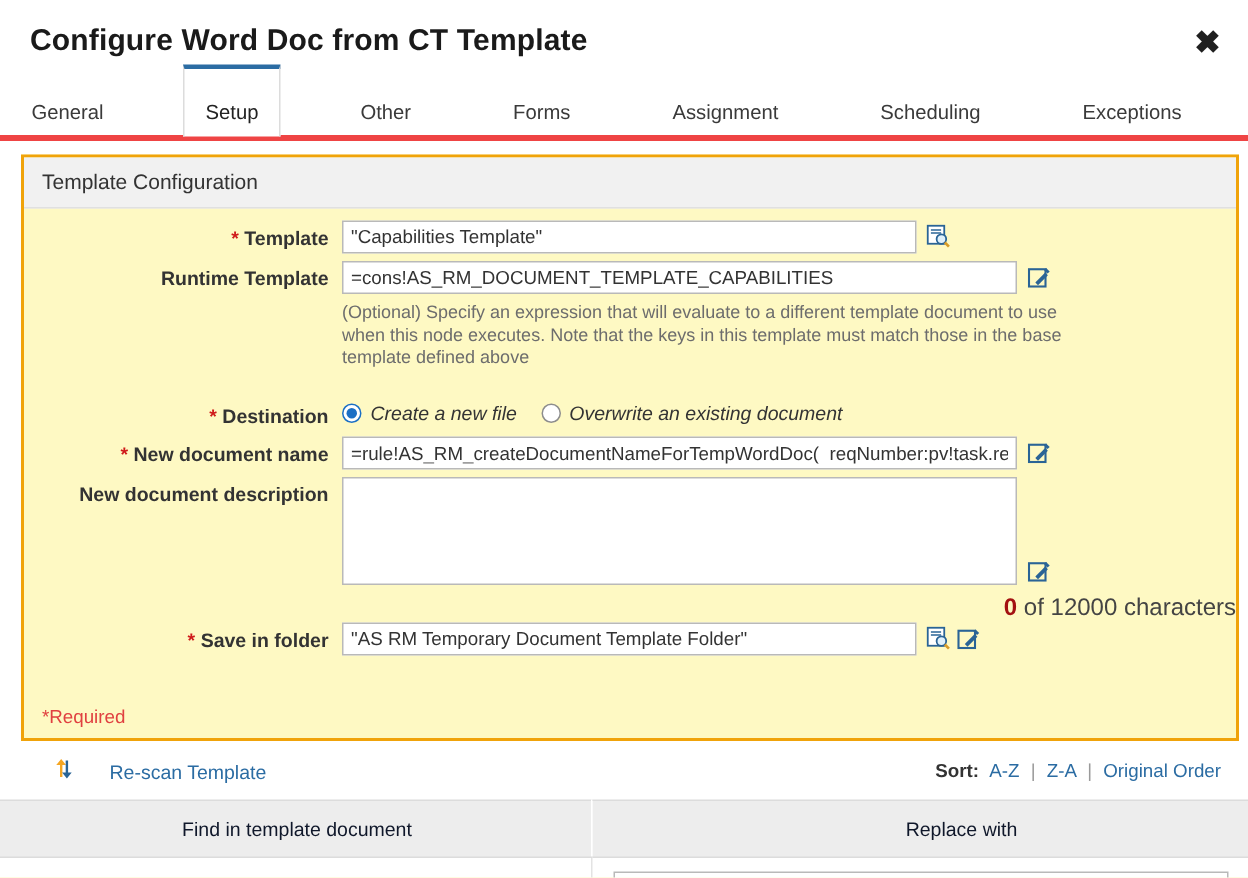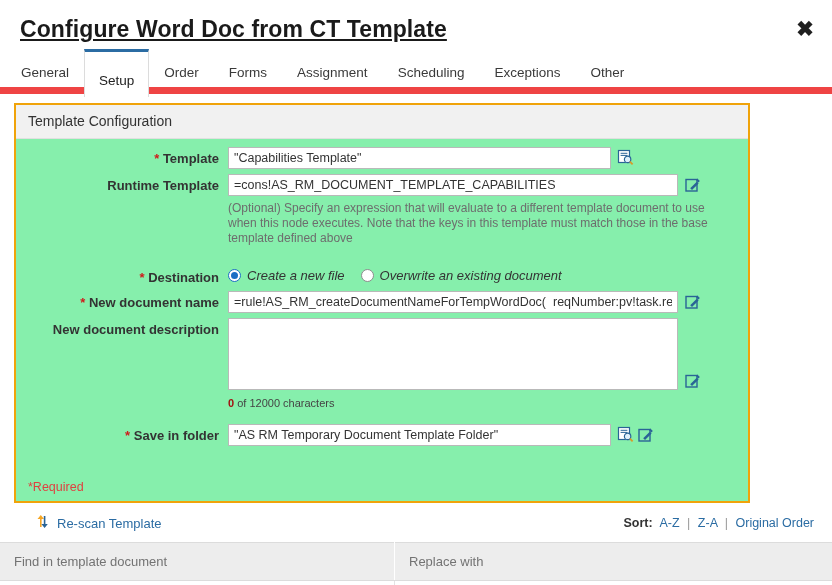--- a/index.html
+++ b/index.html
@@ -17,50 +17,50 @@
   }
 
   
   .dialog-header {
     position: relative;
     height: 58px;
     box-sizing: border-box;
     padding: 16px 20px 0 20px;
   }
   .dialog-title {
-    font-size: 23px;
+    font-size: 20px;
     font-weight: bold;
     color: #1a1a1a;
     letter-spacing: 0.1px;
-    text-decoration: underline;
   }
   .close-button {
     position: absolute;
     top: 15px;
     right: 14px;
     width: 26px;
     height: 26px;
     display: flex;
     align-items: center;
     justify-content: center;
     font-size: 21px;
     font-weight: bold;
     color: #1f1f1f;
     cursor: pointer;
     line-height: 1;
   }
 
   
   .tab-strip {
     display: flex;
-    align-items: center;
+    align-items: flex-end;
     height: 36px;
-    border-bottom: 7px solid #ef4444;
+    border-bottom: 4px solid #ef4444;
     padding-left: 6px;
     box-sizing: border-box;
+    gap: 38px;
   }
   .tab {
     padding: 8px 14px 9px 14px;
     font-size: 13.5px;
     color: #3a3a3a;
     cursor: pointer;
     position: relative;
     border: 1px solid transparent;
     border-bottom: none;
     background: transparent;
@@ -76,23 +76,23 @@
     color: #222;
   }
 
   
   .panel-wrap {
     padding: 9px 6px 0 14px;
     box-sizing: border-box;
   }
   .panel {
     border: 2px solid #f0a30a;
-    background: #86efac;
-    box-sizing: border-box;
-    width: 736px;
+    background: #fef9c3;
+    box-sizing: border-box;
+    width: 812px;
   }
   .panel-header {
     background: #f1f1f1;
     border-bottom: 1px solid #e0e0e0;
     padding: 8px 12px 9px 12px;
     font-size: 14px;
     color: #333;
   }
   .panel-body {
     padding: 8px 0 0 0;
@@ -192,24 +192,25 @@
     content: "";
     width: 7px;
     height: 7px;
     border-radius: 50%;
     background: #1b6fc4;
   }
   .radio-label { margin-right: 16px; cursor: pointer; font-style: italic; }
 
   .char-count {
     margin-left: 212px;
-    font-size: 11px;
+    font-size: 16px;
     color: #444;
     padding-top: 2px;
-    margin-bottom: 15px;
+    margin-bottom: 0;
+    text-align: right;
   }
   .char-count b { color: #a31111; }
 
   .required-note {
     color: #e04040;
     font-size: 12.5px;
     padding: 6px 0 7px 12px;
     margin-top: 28px;
   }
 
@@ -221,42 +222,42 @@
     padding: 11px 18px 10px 36px;
     box-sizing: border-box;
   }
   .rescan-link {
     display: flex;
     align-items: center;
     color: #2b6ca3;
     font-size: 13px;
     cursor: pointer;
   }
-  .rescan-link .lbl { margin-left: 6px; }
+  .rescan-link .lbl { margin-left: 22px; }
   .sort-box { font-size: 12.5px; color: #333; }
   .sort-box .sort-lbl { font-weight: bold; margin-right: 4px; }
   .sort-box a {
     color: #2b6ca3;
     text-decoration: none;
     cursor: pointer;
   }
   .sort-sep { color: #9a9a9a; margin: 0 4px; }
 
   
   .grid {
     width: 832px;
     border-collapse: collapse;
     table-layout: fixed;
   }
   .grid th {
     background: #ededed;
-    text-align: left;
+    text-align: center;
     font-weight: normal;
     font-size: 13px;
-    color: #737373;
+    color: #0f172a;
     padding: 11px 12px 11px 14px;
     border-top: 1px solid #dcdcdc;
     border-bottom: 1px solid #dcdcdc;
     border-right: 1px solid #ffffff;
   }
   .grid td {
     padding: 9px 12px 9px 14px;
     font-size: 13px;
     color: #333;
     border-bottom: 1px solid #e3e3e3;
@@ -272,21 +273,21 @@
 <body>
 
 <div class="dialog-header">
   <div class="dialog-title">Configure Word Doc from CT Template</div>
   <div class="close-button">✖</div>
 </div>
 
 <div class="tab-strip">
   <div class="tab">General</div>
   <div class="tab active">Setup</div>
-  <div class="tab">Order</div>
+  <div class="tab">Other</div>
   <div class="tab">Forms</div>
   <div class="tab">Assignment</div>
   <div class="tab">Scheduling</div>
   <div class="tab">Exceptions</div>
   <div class="tab">Other</div>
 </div>
 
 <div class="panel-wrap">
   <div class="panel">
 

